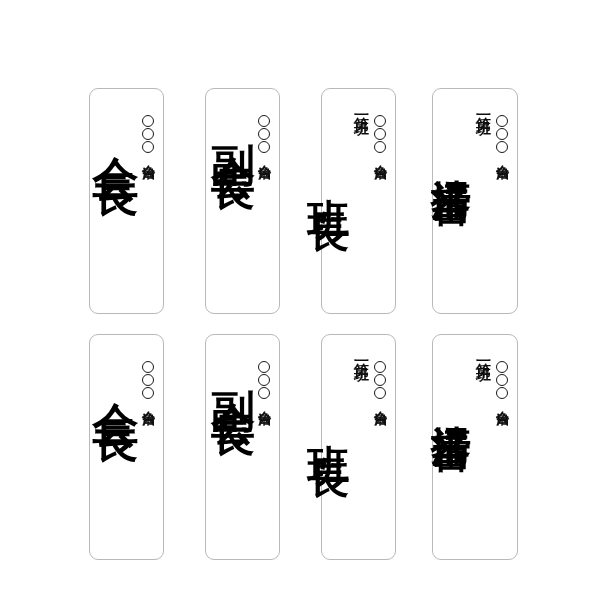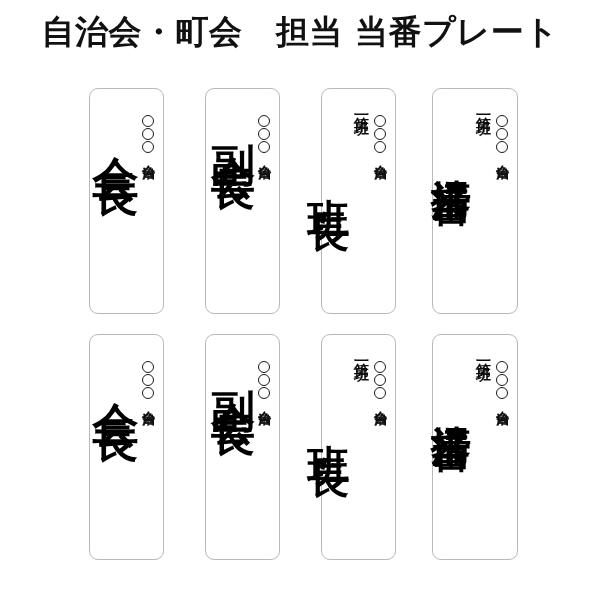--- a/index.html
+++ b/index.html
@@ -188,21 +188,20 @@
   }
   .plate-row.row-1 .circle {
     border-width: 1.3px;
   }
 </style>
 </head>
 <body>
 
 <div id="page">
 
-  <div class="title">自治会・町会　担当 当番プレート</div>
 
   <div class="plate-grid">
 
     <div class="plate-row row-0">
 
       <div class="plate col-0">
         <div class="plate-inner">
           <div class="org-col">
             <div class="org-circles">
               <span class="circle"></span>

